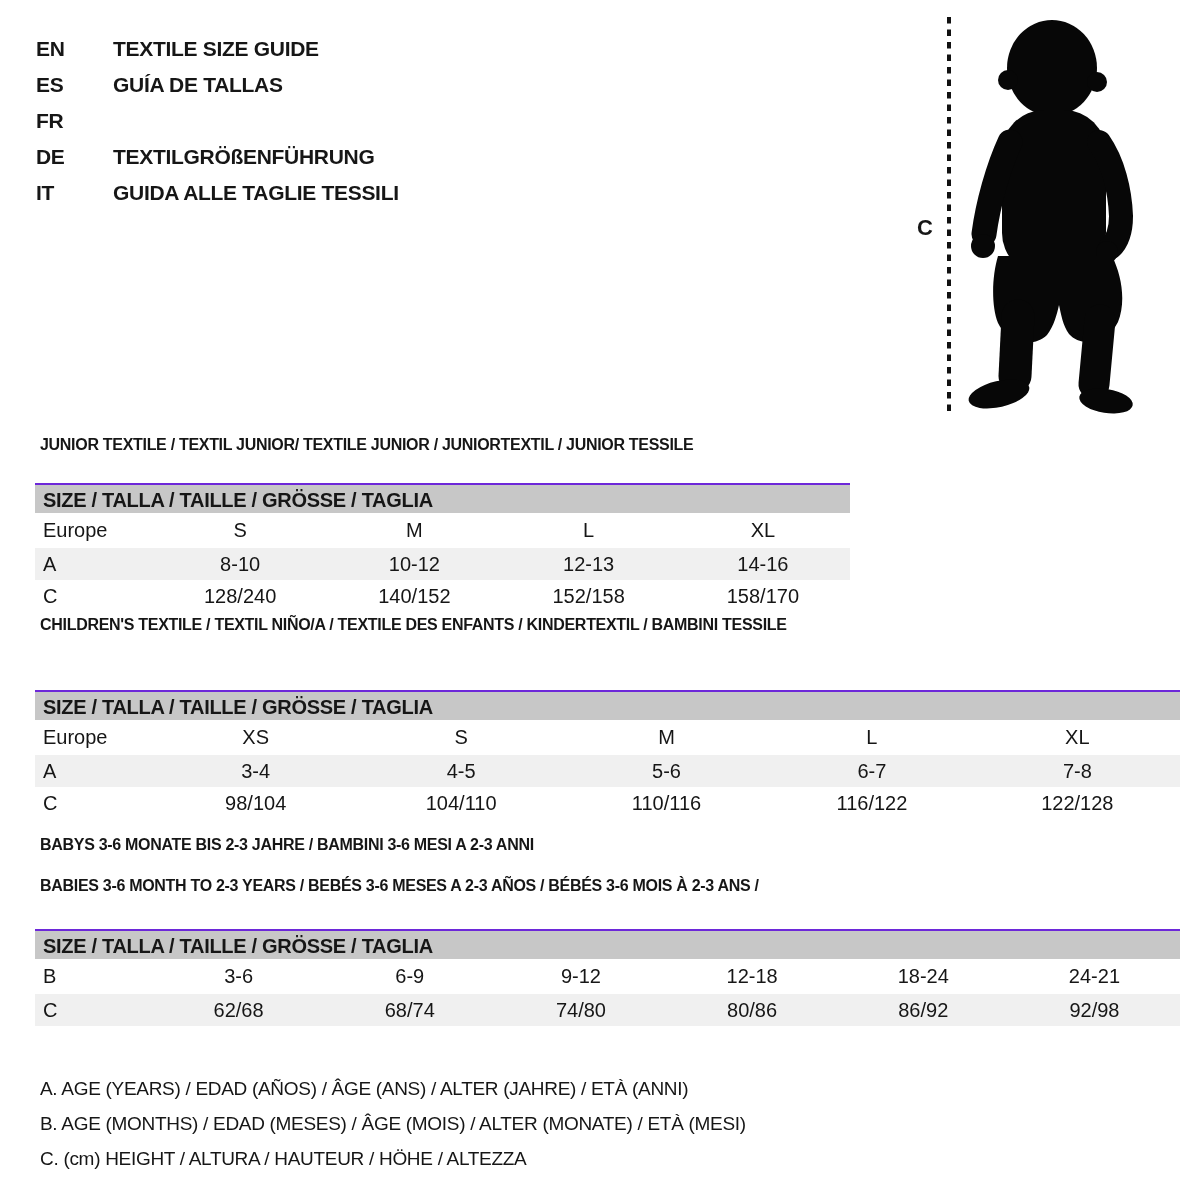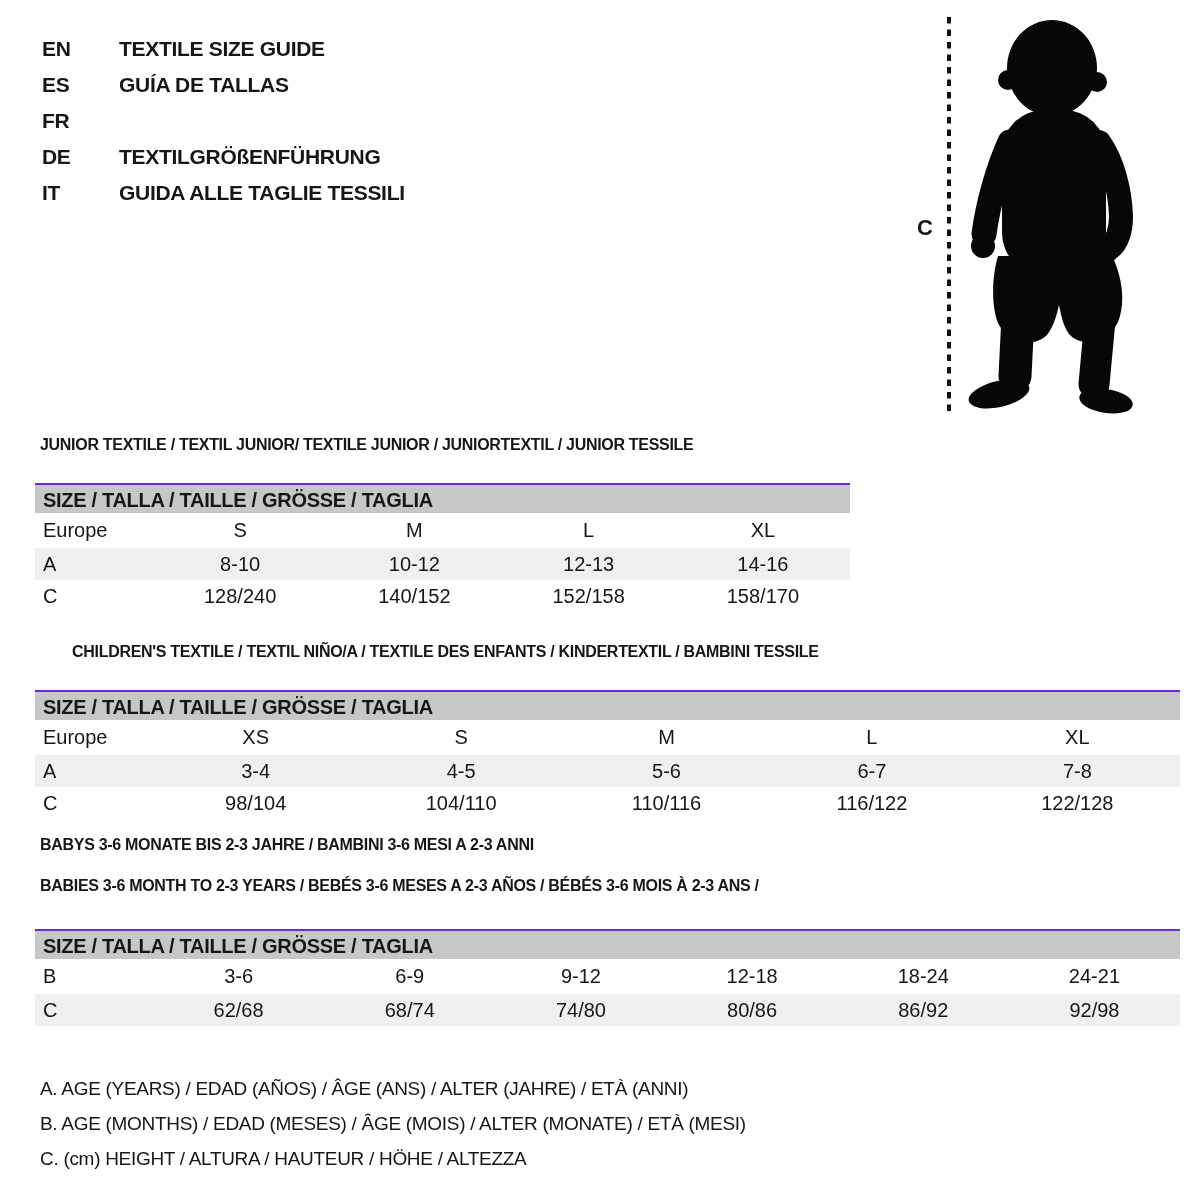--- a/index.html
+++ b/index.html
@@ -4,34 +4,34 @@
 <style>
   html,body { margin:0; padding:0; }
   body {
     width:1200px; height:1200px; position:relative;
     background:#ffffff; overflow:hidden;
     font-family:"Liberation Sans", sans-serif;
     color:#161616;
     -webkit-font-smoothing:antialiased;
   }
   
-  .languages { position:absolute; left:42px; top:31px; }
+  .languages { position:absolute; left:36px; top:31px; }
   .lang-row { display:flex; height:36px; align-items:center;
               font-weight:700; font-size:21px; letter-spacing:-0.3px; }
   .lang-code { width:77px; }
   
   .measure-line { position:absolute; left:946px; top:17px; }
   .measure-label { position:absolute; left:917px; top:215px;
                    font-weight:700; font-size:22px; }
   .silhouette { position:absolute; left:958px; top:18px; }
   
   .section-title { position:absolute; left:40px; font-weight:700;
                    font-size:16px; letter-spacing:-0.3px; white-space:nowrap; }
   #title-junior   { top:436px; }
-  #title-children { top:643px;margin-left:32px; }
+  #title-children { top:616px; }
   #title-babies-1 { top:851px;margin-top:26px; }
   #title-babies-2 { top:836px; }
   
   .size-table { position:absolute; left:35px; }
   #table-junior   { top:483px; width:815px;  }
   #table-children { top:690px; width:1145px; }
   #table-babies   { top:929px; width:1145px; }
   .size-header { height:30px; line-height:30px; background:#c7c7c7;
                  border-top:2px solid #6d28d9;
                  font-weight:700; font-size:20px; letter-spacing:-0.3px;

